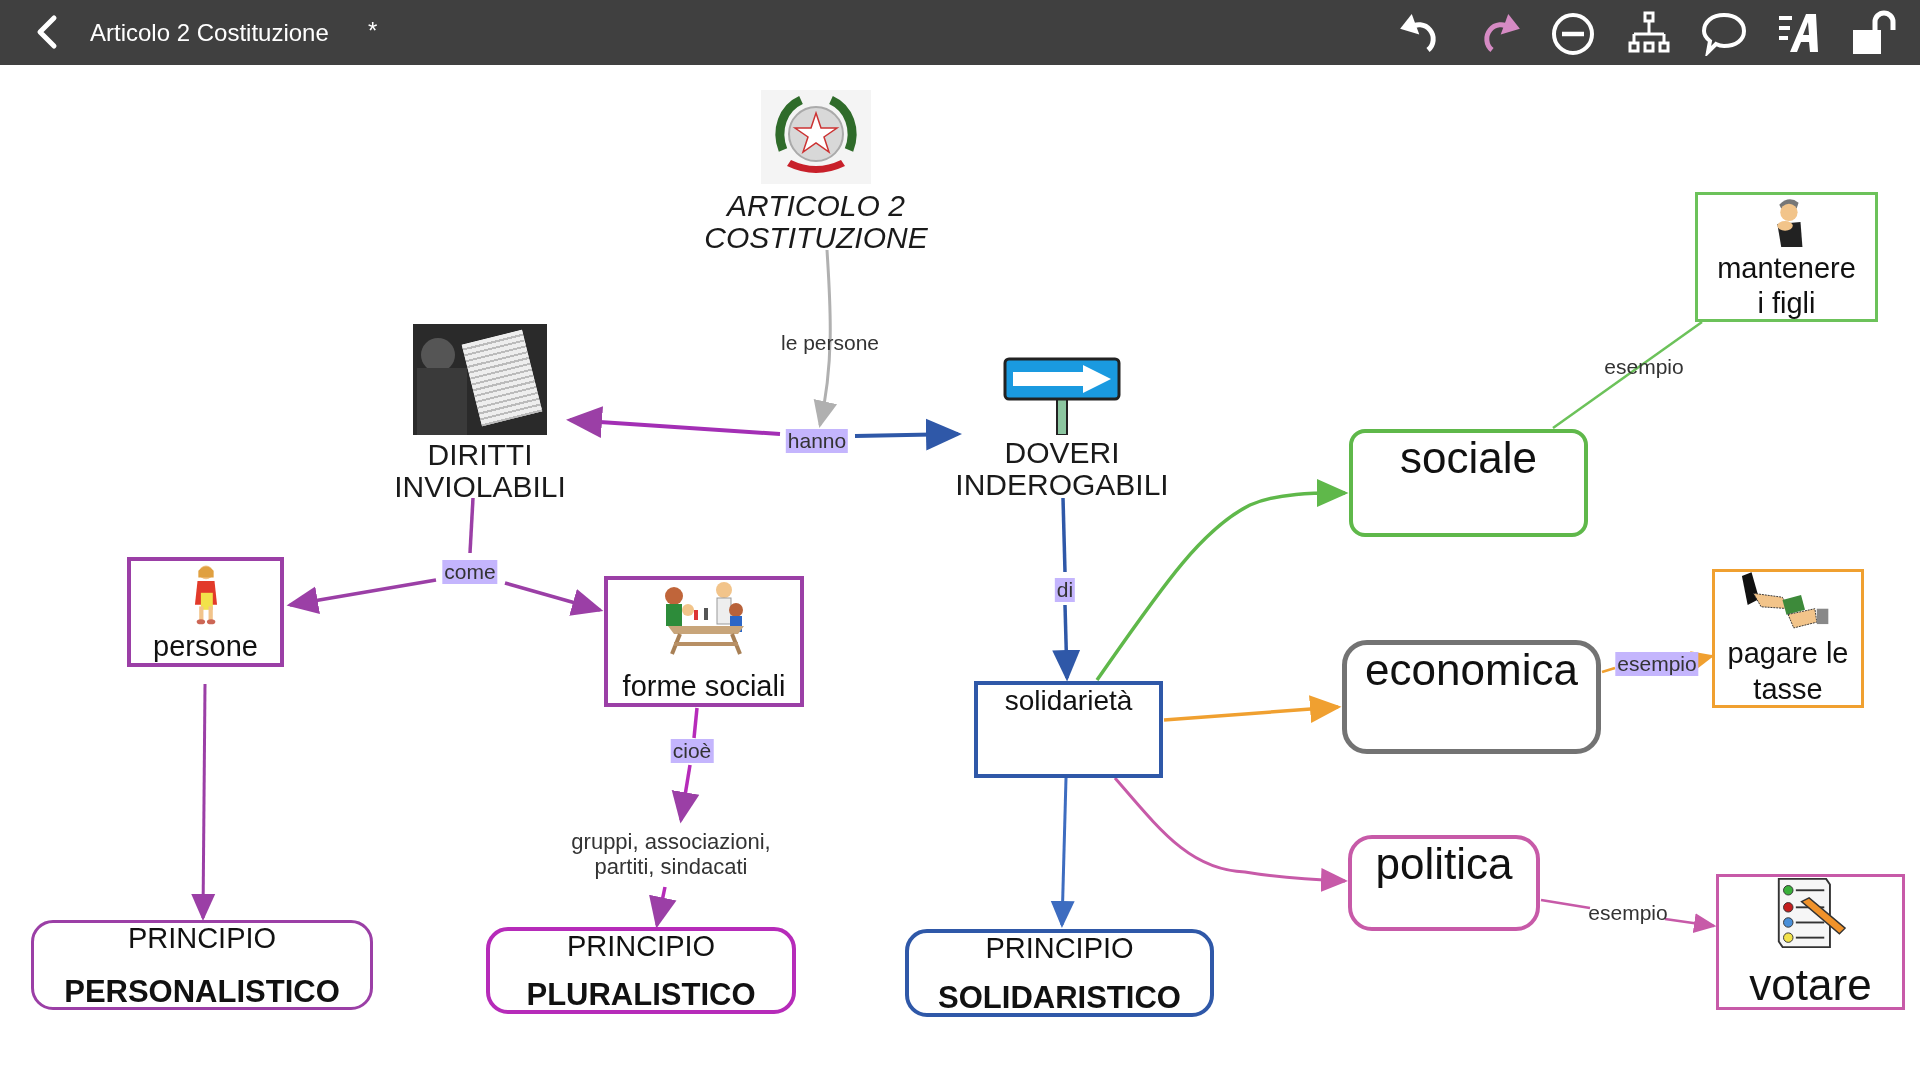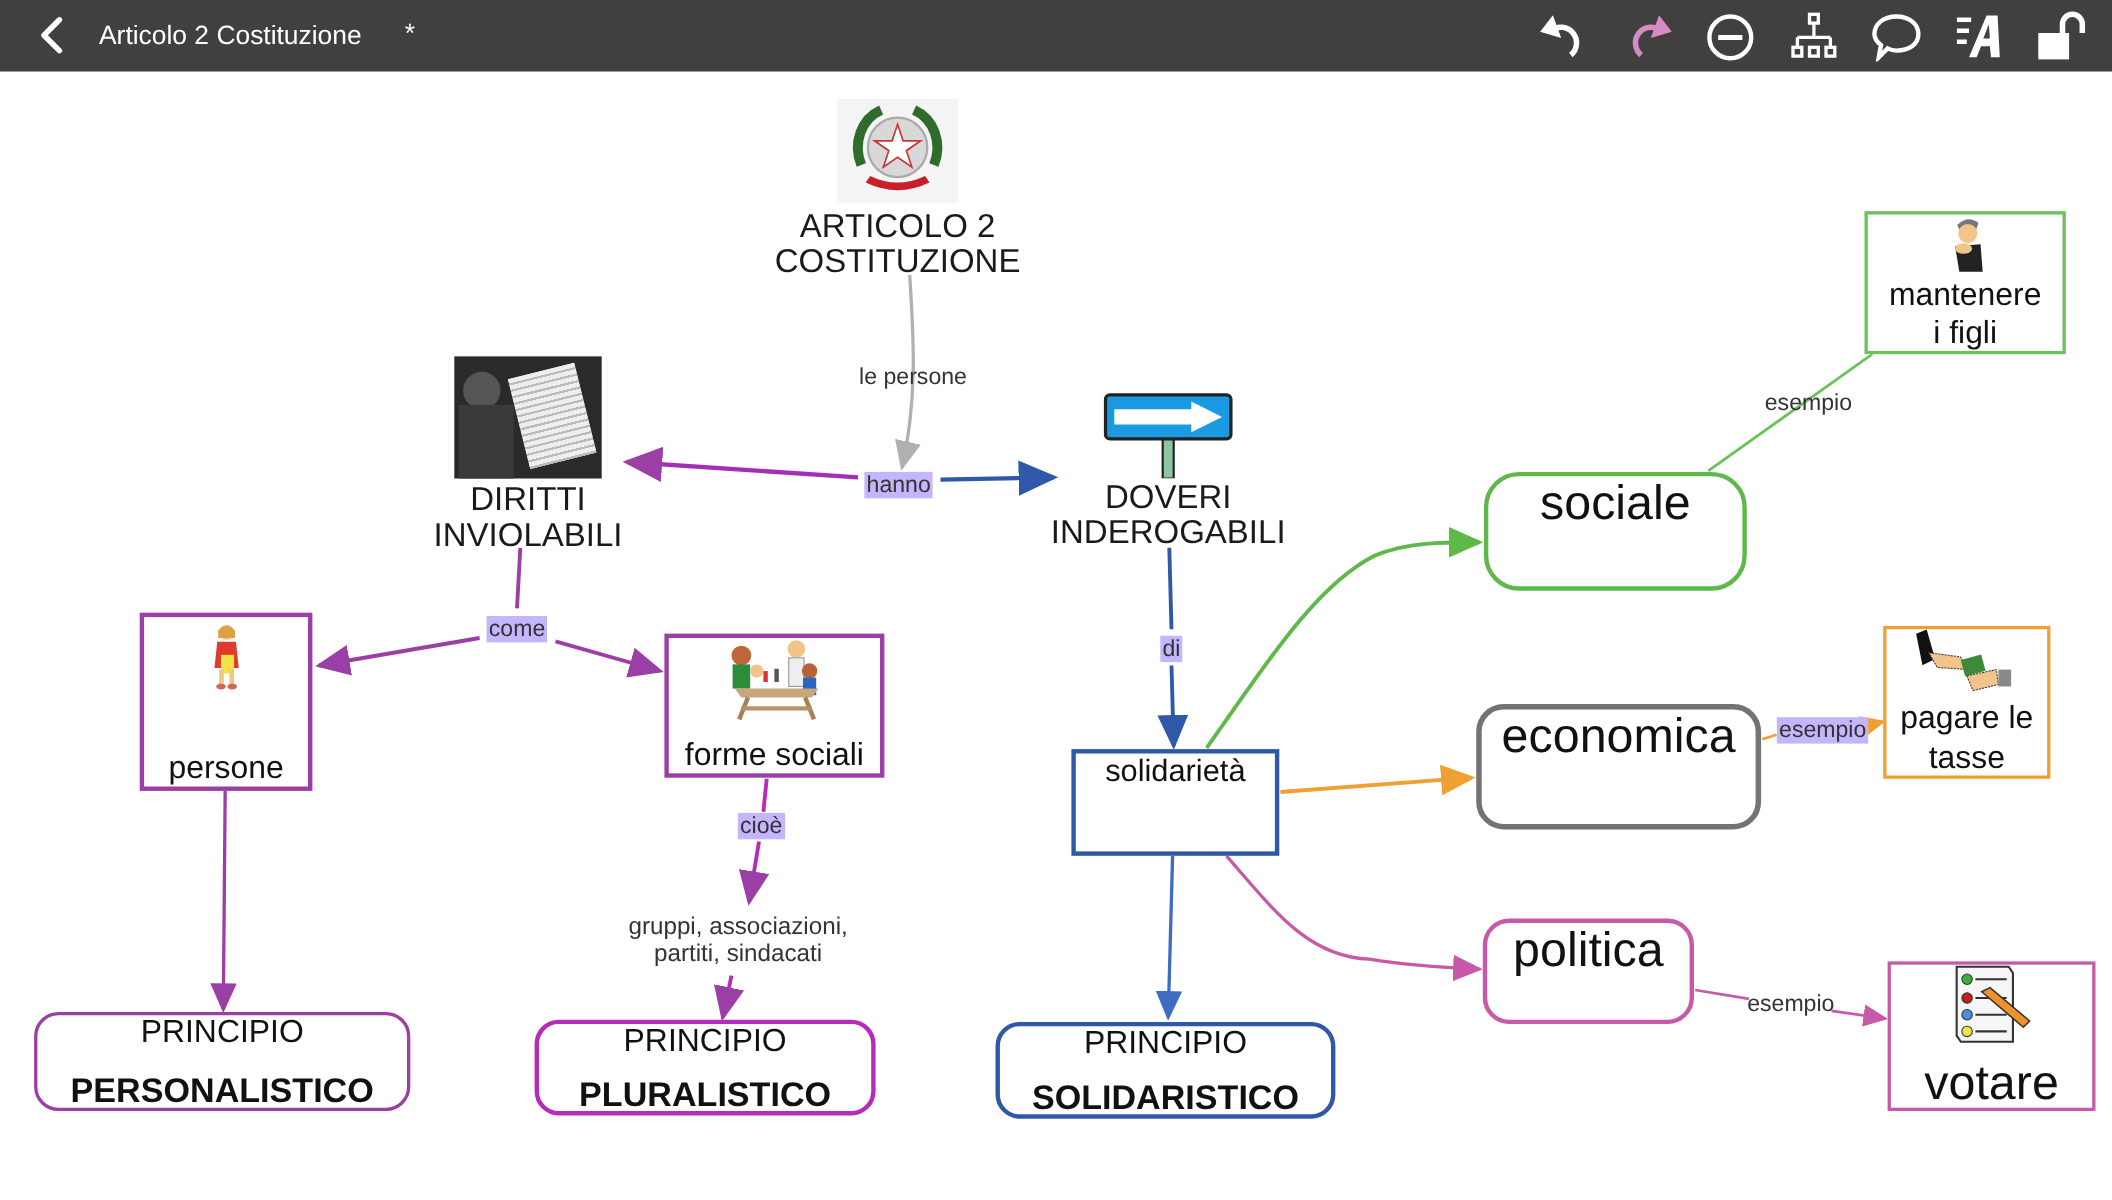--- a/index.html
+++ b/index.html
@@ -144,21 +144,21 @@
 
 <div class="lbl" style="left:830px;top:343px;background:transparent">le persone</div>
 <div class="lbl" style="left:817px;top:441px">hanno</div>
 <div class="lbl" style="left:470px;top:572px">come</div>
 <div class="lbl" style="left:692px;top:751px">cioè</div>
 <div class="lbl" style="left:1065px;top:590px">di</div>
 <div class="lbl" style="left:1644px;top:367px;background:transparent">esempio</div>
 <div class="lbl" style="left:1657px;top:664px">esempio</div>
 <div class="lbl" style="left:1628px;top:913px;background:transparent">esempio</div>
 
-<div class="plain" style="left:676px;top:90px;width:280px;">
+<div class="plain" style="left:676px;top:90px;width:280px;font-style:italic;">
   <div style="margin:0 auto 6px;width:110px;height:94px;background:#f4f4f4;display:flex;align-items:center;justify-content:center;">
     <svg viewBox="0 0 110 94" width="110" height="94">
       <path d="M22 60 C14 40, 22 18, 40 10" fill="none" stroke="#2f6b2a" stroke-width="9"></path>
       <path d="M88 60 C96 40, 88 18, 70 10" fill="none" stroke="#2f6b2a" stroke-width="9"></path>
       <circle cx="55" cy="44" r="27" fill="#d8d8d8" stroke="#aaa" stroke-width="2"></circle>
       <polygon points="55,23 60,38 76,38 63,47 68,62 55,53 42,62 47,47 34,38 50,38" fill="#fff" stroke="#c33" stroke-width="1.5"></polygon>
       <path d="M26 76 Q55 90 84 76 L80 70 Q55 82 30 70 Z" fill="#c8202a"></path>
     </svg>
   </div>
   <div>ARTICOLO 2</div>
@@ -181,21 +181,21 @@
       <line x1="59" y1="40" x2="59" y2="78" stroke="#222" stroke-width="12"></line>
       <line x1="59" y1="40" x2="59" y2="77" stroke="#8cc6a0" stroke-width="8"></line>
       <rect x="2" y="2" width="114" height="40" rx="4" fill="#1a9ae0" stroke="#222" stroke-width="3"></rect>
       <polygon points="10,15 80,15 80,8 108,22 80,36 80,29 10,29" fill="#fff"></polygon>
     </svg>
   </div>
   <div>DOVERI</div>
   <div>INDEROGABILI</div>
 </div>
 
-<div class="node" style="left:127px;top:557px;width:157px;height:162px;border:4px solid #9b3fa6;font-size:29px;">
+<div class="node" style="left:127px;top:557px;width:157px;height:110px;border:4px solid #9b3fa6;font-size:29px;">
   <svg viewBox="0 0 40 72" width="34" height="72">
     <circle cx="20" cy="10" r="8" fill="#f2c48a"></circle>
       <path d="M11 8 Q20 -2 29 8 L29 16 L11 16 Z" fill="#e0a040"></path>
     <path d="M10 20 L30 20 L33 48 L7 48 Z" fill="#e23a2a"></path>
     <rect x="14" y="34" width="14" height="20" fill="#f2e24a"></rect>
     <rect x="12" y="50" width="5" height="16" fill="#f2c48a"></rect>
       <rect x="23" y="50" width="5" height="16" fill="#f2c48a"></rect>
     <ellipse cx="14" cy="68" rx="5" ry="3" fill="#c65"></ellipse>
       <ellipse cx="26" cy="68" rx="5" ry="3" fill="#c65"></ellipse>
   </svg>
@@ -236,21 +236,21 @@
 </div>
 <div class="node" style="left:905px;top:929px;width:309px;height:88px;border:4px solid #2f58a8;border-radius:22px;">
   <div class="princ1">PRINCIPIO</div>
   <div class="princ2">SOLIDARISTICO</div>
 </div>
 
 <div class="node" style="left:974px;top:681px;width:189px;height:97px;border:4px solid #2f58a8;font-size:28px;">
   <div>solidarietà</div>
 </div>
 
-<div class="node big" style="left:1349px;top:429px;width:239px;height:108px;border:4px solid #5fb84a;border-radius:32px;">
+<div class="node big" style="left:1349px;top:429px;width:239px;height:108px;border:4px solid #5fb84a;border-radius:16px;">
   <div>sociale</div>
 </div>
 <div class="node big" style="left:1342px;top:640px;width:259px;height:114px;border:5px solid #737373;border-radius:25px;">
   <div>economica</div>
 </div>
 <div class="node big" style="left:1348px;top:835px;width:192px;height:96px;border:4px solid #c75aa8;border-radius:24px;">
   <div>politica</div>
 </div>
 
 <div class="node" style="left:1695px;top:192px;width:183px;height:130px;border:3px solid #6cc25a;font-size:29px;line-height:32px;">

